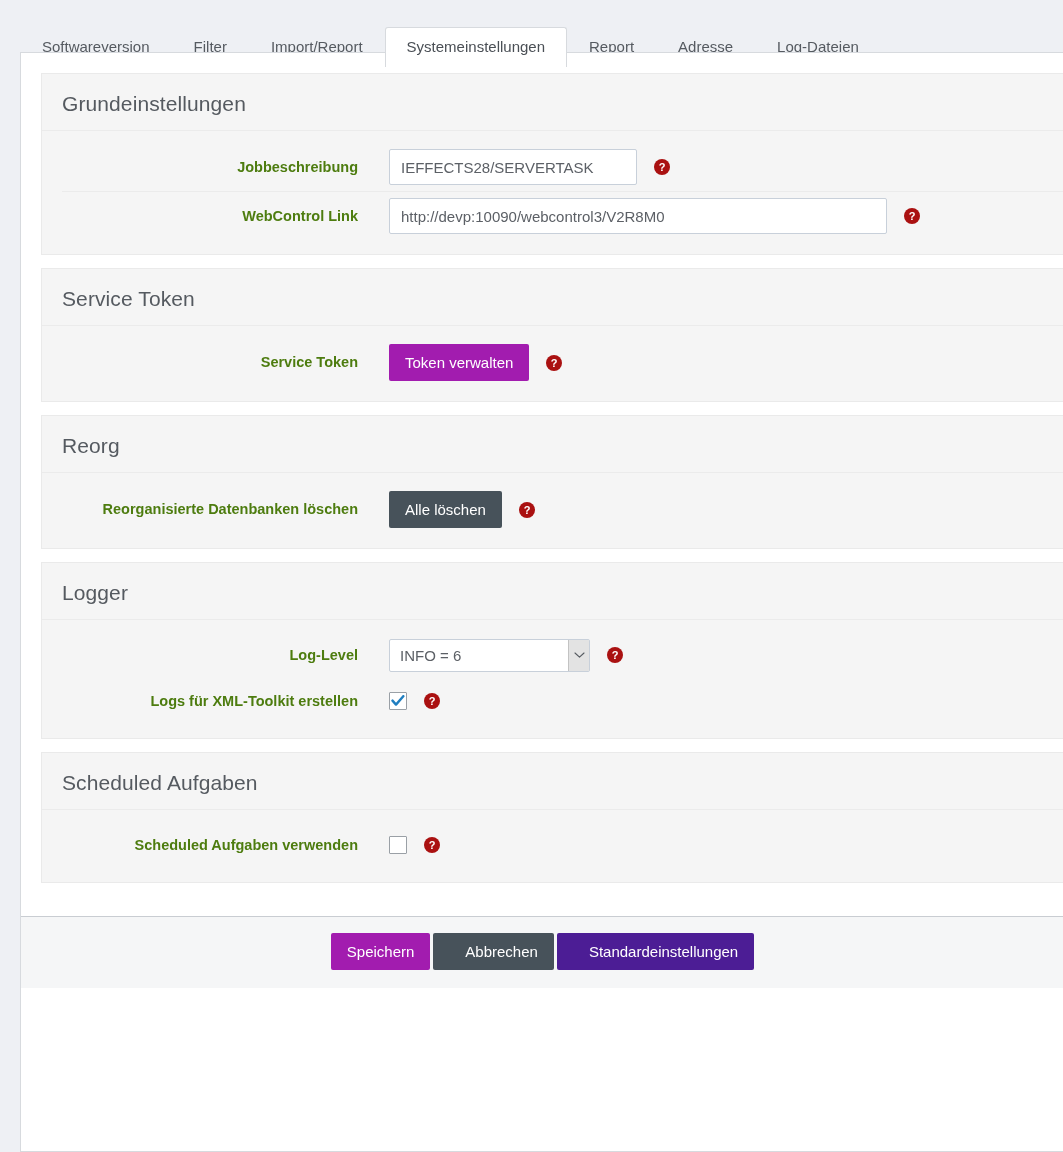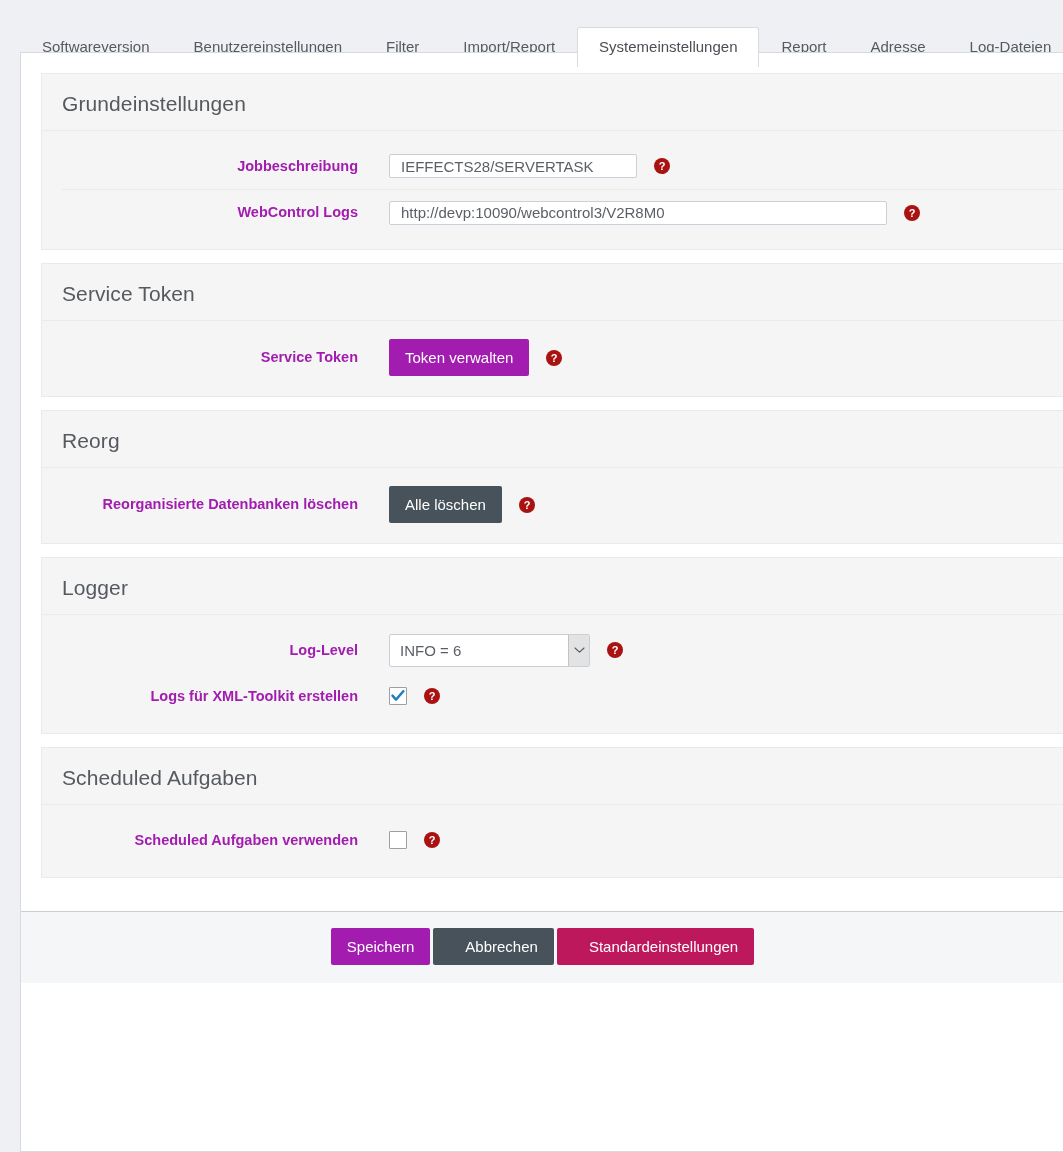--- a/index.html
+++ b/index.html
@@ -99,38 +99,38 @@
   .form-row.row-sep {
     border-top: 1px solid #ebebeb;
   }
   .form-label {
     width: 327px;
     flex: 0 0 327px;
     text-align: right;
     padding-right: 31px;
     font-weight: bold;
     font-size: 14.5px;
-    color: #a21caf;
+    color: #4d7c0f;
     line-height: 1.3;
   }
   .form-control {
     display: flex;
     align-items: center;
   }
 
   
   input.text {
     font-family: "Liberation Sans", sans-serif;
     font-size: 15px;
     color: #5c6066;
     background: #fff;
     border: 1px solid #c8d0da;
     border-radius: 2px;
     padding: 6px 11px;
-    height: 24px;
+    height: 36px;
     outline: none;
   }
   input.w-job { width: 248px; }
   input.w-link { width: 498px; }
 
   
   .select-wrap {
     position: relative;
     display: inline-flex;
     width: 201px;
@@ -178,21 +178,21 @@
     line-height: 1;
     color: #ffffff;
     border: none;
     border-radius: 2px;
     padding: 11px 16px;
     cursor: pointer;
     white-space: nowrap;
   }
   .btn-orange { background: #a21caf; }
   .btn-dark   { background: #47525a; }
-  .btn-gray   { background: #be185d; }
+  .btn-gray   { background: #4c1d95; }
 
   
   .help {
     margin-left: 17px;
     width: 16px;
     height: 16px;
     flex: 0 0 16px;
     cursor: pointer;
     display: inline-block;
   }
@@ -210,21 +210,20 @@
     width: 1043px;
     display: flex;
     justify-content: center;
   }
 </style>
 </head>
 <body>
 
 <div class="tabbar">
   <div class="tab">Softwareversion</div>
-  <div class="tab">Benutzereinstellungen</div>
   <div class="tab">Filter</div>
   <div class="tab">Import/Report</div>
   <div class="tab active">Systemeinstellungen</div>
   <div class="tab">Report</div>
   <div class="tab">Adresse</div>
   <div class="tab">Log-Dateien</div>
 
 </div>
 
 <div class="page">
@@ -241,21 +240,21 @@
             <span class="help">
               <svg width="16" height="16" viewBox="0 0 16 16" aria-hidden="true">
                 <circle cx="8" cy="8" r="8" fill="#aa1111"></circle>
                 <text x="8" y="12" font-family="Liberation Sans, sans-serif" font-size="11" font-weight="bold" fill="#ffffff" text-anchor="middle">?</text>
               </svg>
             </span>
           </div>
         </div>
 
         <div class="form-row row-sep">
-          <div class="form-label">WebControl Logs</div>
+          <div class="form-label">WebControl Link</div>
           <div class="form-control">
             <input class="text w-link" type="text" value="http://devp:10090/webcontrol3/V2R8M0" style="">
             <span class="help">
               <svg width="16" height="16" viewBox="0 0 16 16" aria-hidden="true">
                 <circle cx="8" cy="8" r="8" fill="#aa1111"></circle>
                 <text x="8" y="12" font-family="Liberation Sans, sans-serif" font-size="11" font-weight="bold" fill="#ffffff" text-anchor="middle">?</text>
               </svg>
             </span>
           </div>
         </div>

